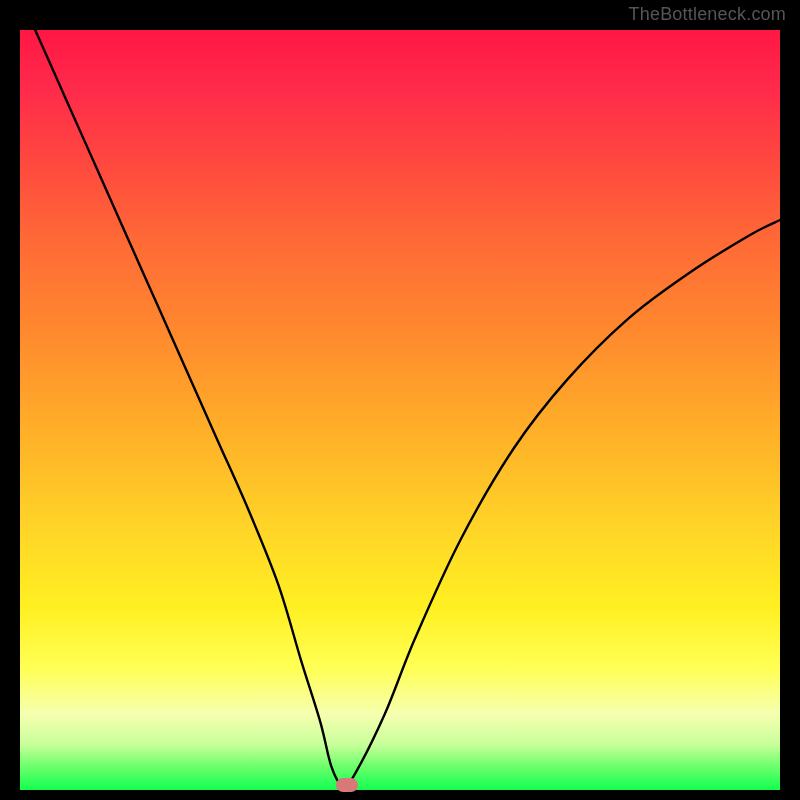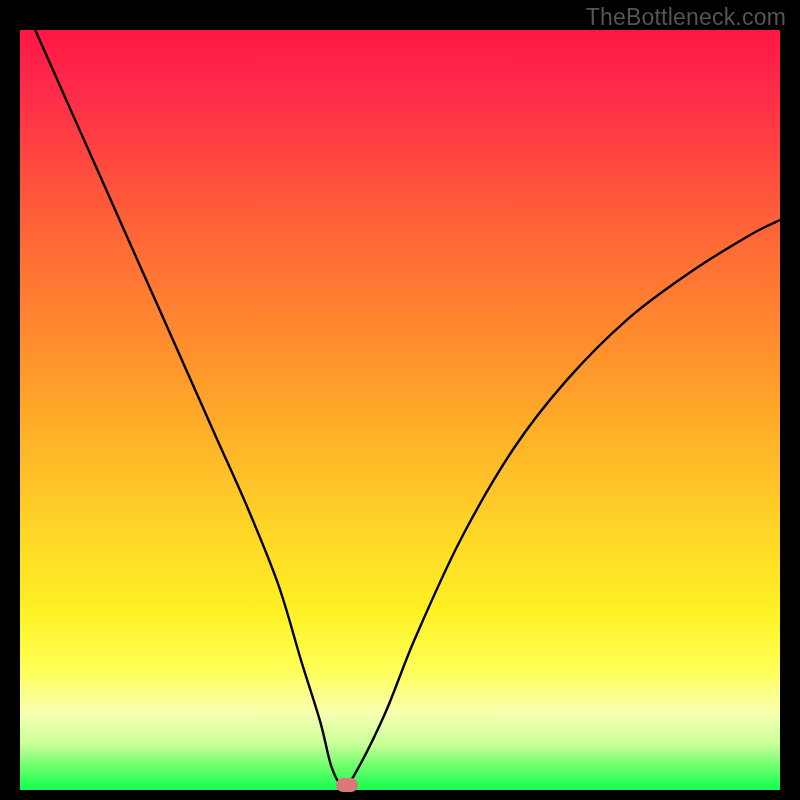--- a/index.html
+++ b/index.html
@@ -9,21 +9,21 @@
     background: #000;
     position: relative;
     font-family: Arial, Helvetica, sans-serif;
     overflow: hidden;
   }
   .attribution {
     position: absolute;
     top: 4px;
     right: 14px;
     color: #555;
-    font-size: 23px;
+    font-size: 18px;
     font-weight: 400;
     letter-spacing: 0.2px;
   }
   .chart-frame {
     position: absolute;
     left: 20px;
     top: 30px;
     width: 760px;
     height: 760px;
     background: #000;

